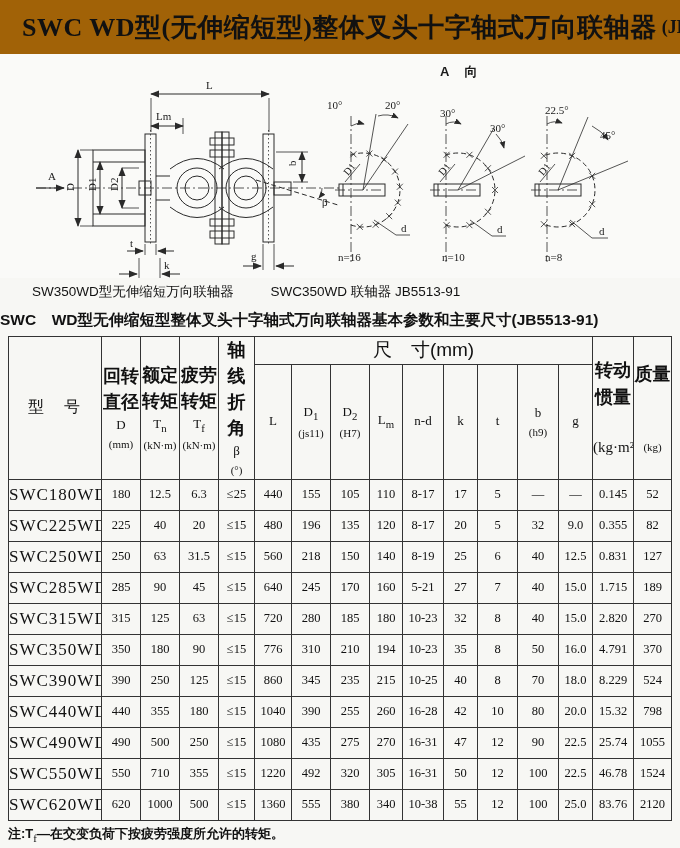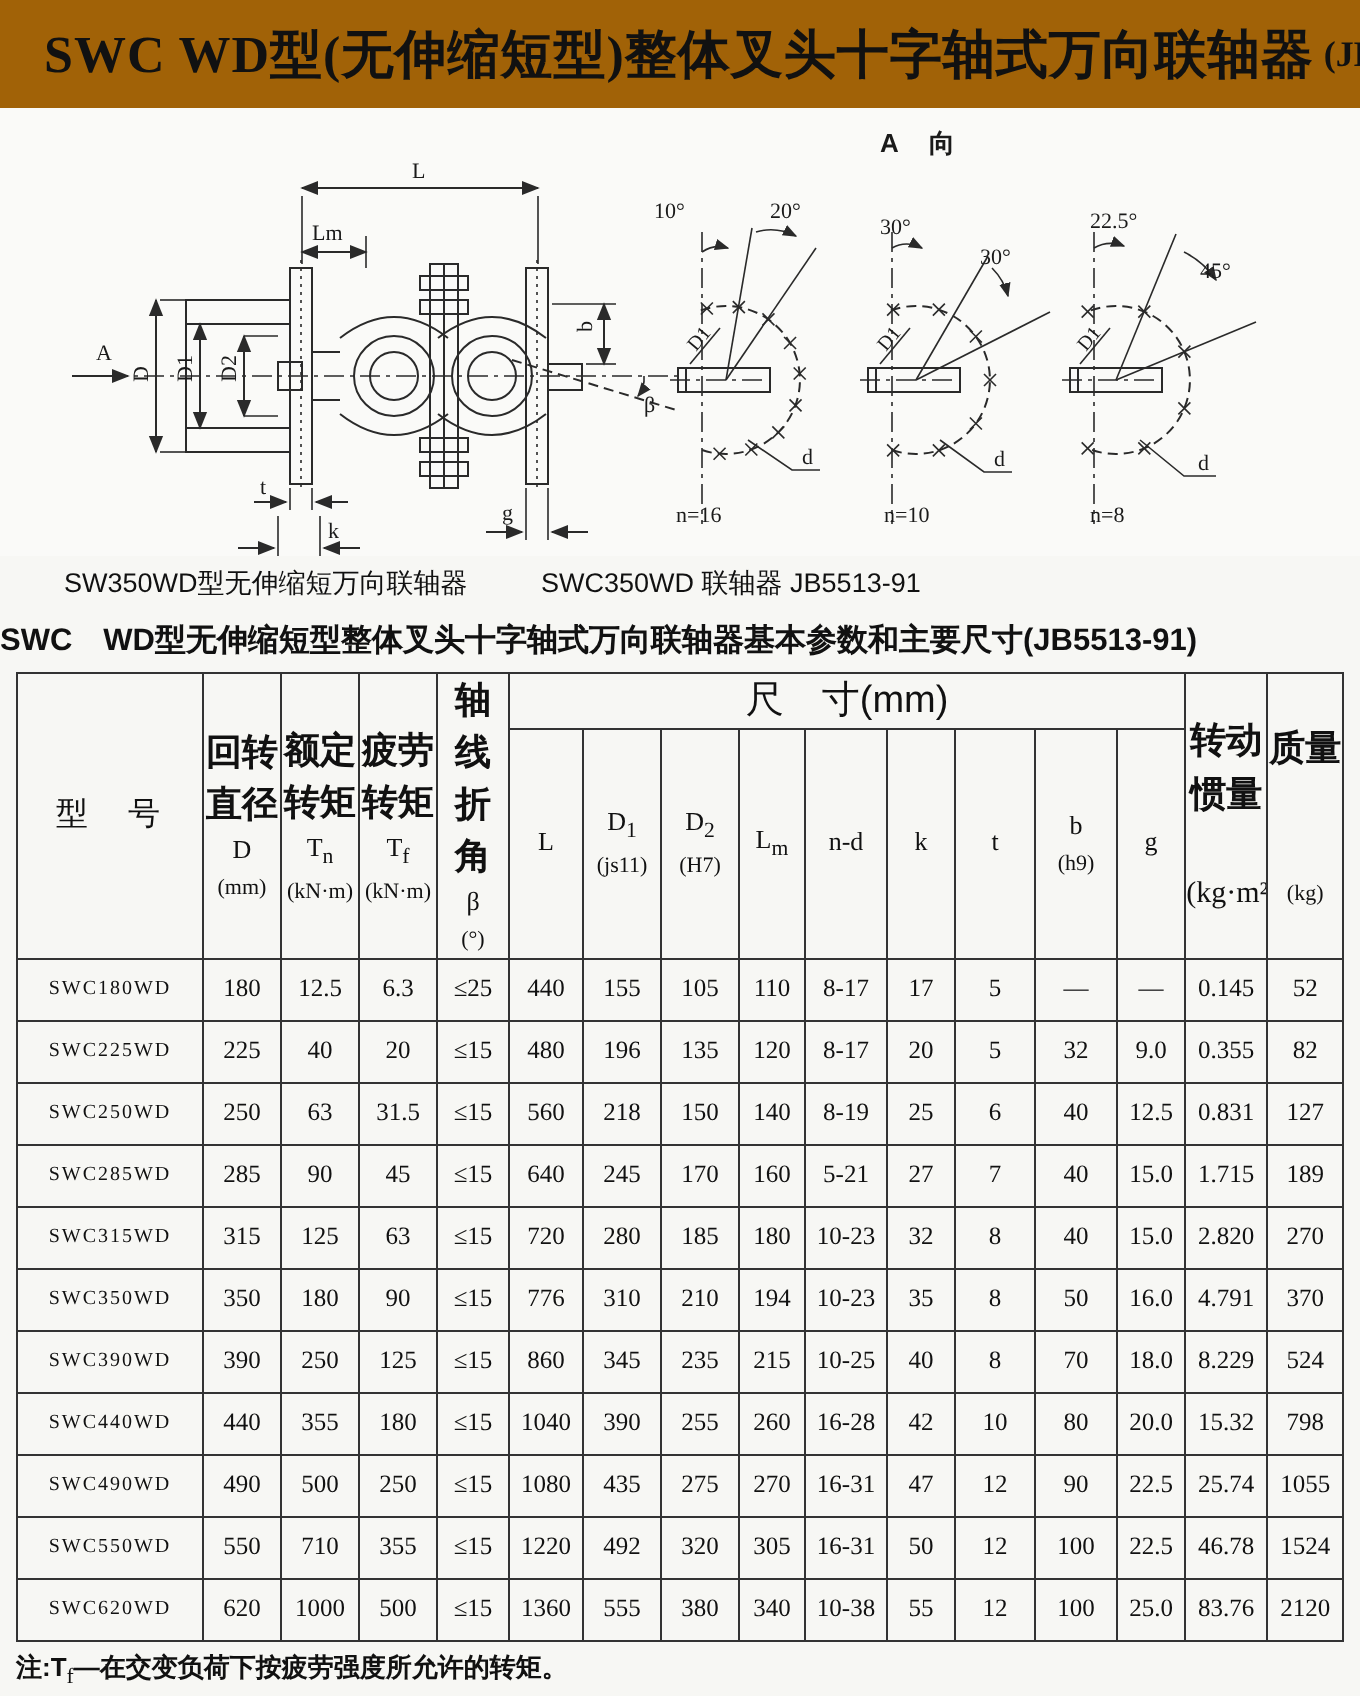--- a/index.html
+++ b/index.html
@@ -47,21 +47,21 @@
   table.spec th,table.spec td{border:1px solid #333;padding:0;overflow:hidden;}
   table.spec th{font-weight:normal;vertical-align:middle;}
   .h-cn{font-family:"Liberation Sans",sans-serif;font-weight:bold;font-size:18px;line-height:1.45;}
   .h-sym{font-size:13px;line-height:1.6;}
   .h-unit{font-size:11px;line-height:1.5;}
   .h-unit.tiny{font-size:15px;}
   .h-gap{height:26px;}
   th.group-hd{height:26px;font-family:"Liberation Sans",sans-serif;font-weight:bold;font-size:19px;}
   th.model-hd{font-family:"Liberation Sans",sans-serif;font-weight:bold;font-size:16px;letter-spacing:2px;}
   table.spec tbody tr{height:31px;}
-  table.spec td.model{font-size:10px;letter-spacing:1px;}
+  table.spec td.model{font-size:17px;letter-spacing:1px;}
   
   .note{
     font-family:"Liberation Sans",sans-serif;font-weight:bold;
     font-size:13px;padding:4px 8px 0;
   }
   .note sub{font-family:"Liberation Serif",serif;font-weight:normal;}
 </style>
 </head>
 <body>
 

